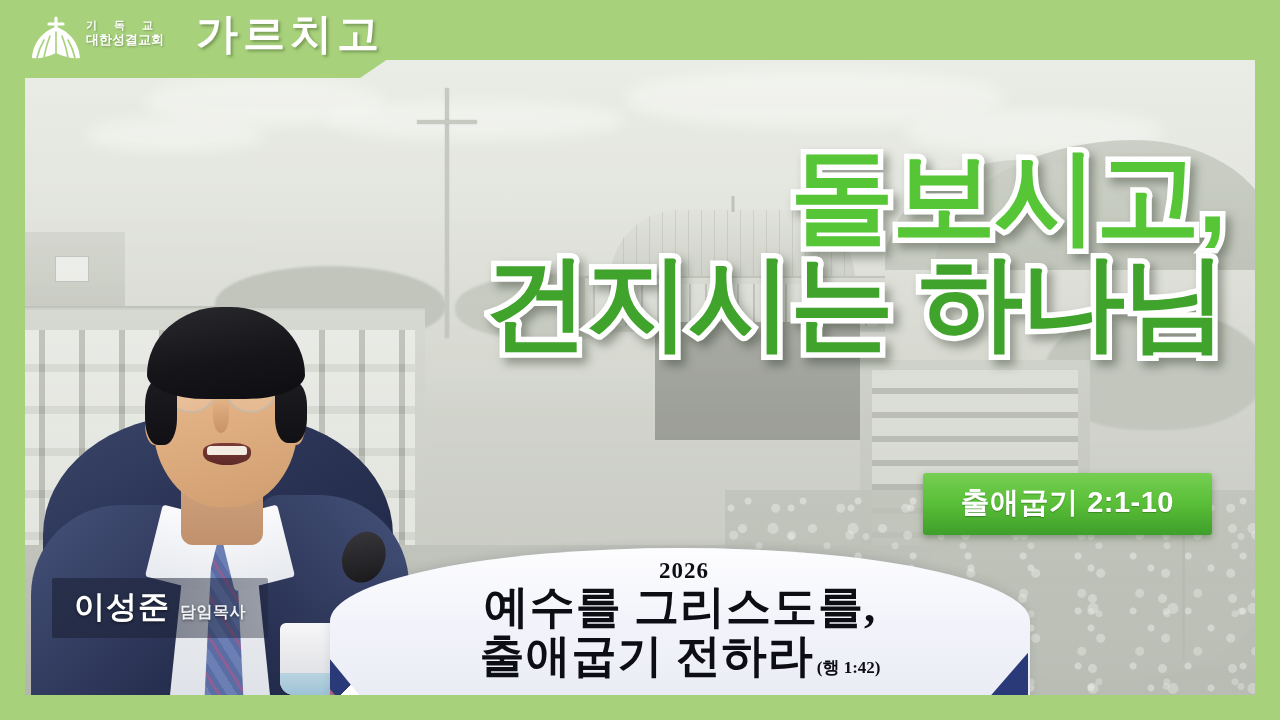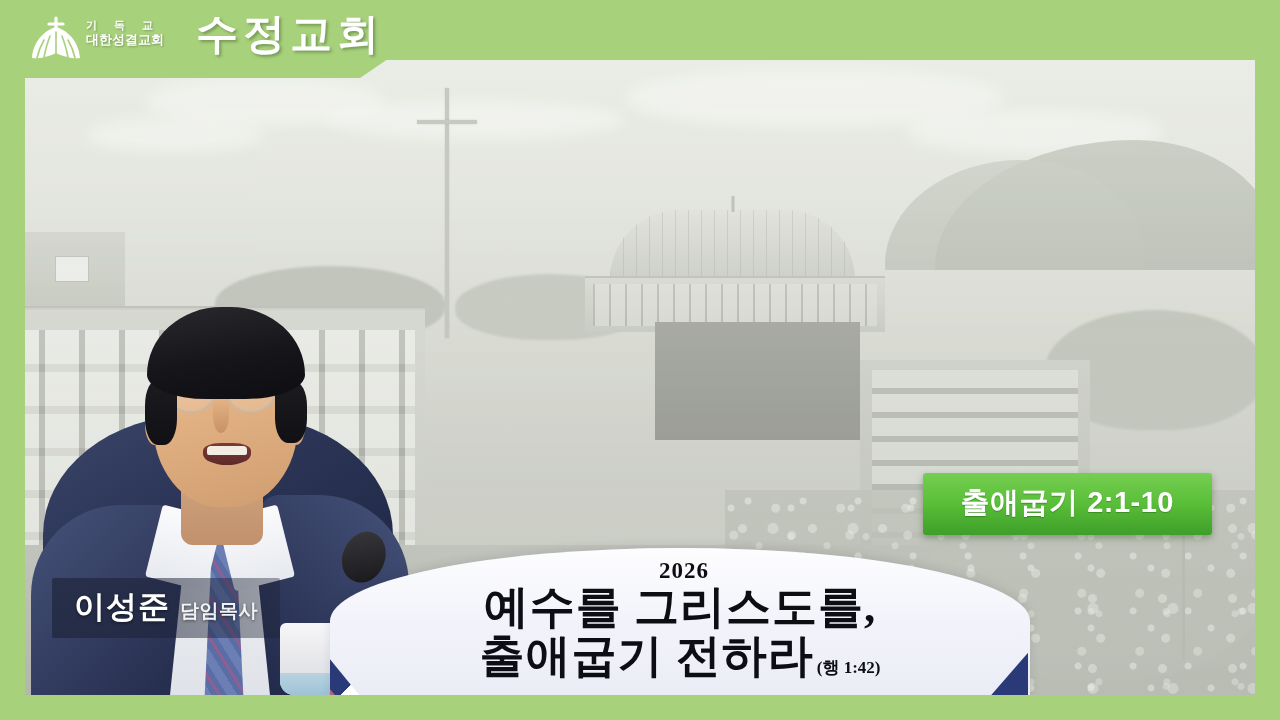--- a/index.html
+++ b/index.html
@@ -392,21 +392,21 @@
     background:linear-gradient(90deg,rgba(26,32,52,.62),rgba(26,32,52,.38));
     padding:8px 22px 10px 22px; display:flex; align-items:baseline; gap:10px;
     border-radius:2px;
   }
   .np-name{
     color:#ffffff; font-size:31px; font-weight:700; letter-spacing:1px;
     text-shadow:0 1px 3px rgba(0,0,0,.5);
     font-family:Liberation Mono, monospace;
   }
   .np-role{
-    color:#f0f2f6; font-size:19px; font-weight:700; letter-spacing:.5px;
+    color:#f0f2f6; font-size:16px; font-weight:700; letter-spacing:.5px;
     text-shadow:0 1px 3px rgba(0,0,0,.5);
   }
 </style>
 </head>
 <body>
 
 <div id="stage">
 
   <div class="photo-frame">
     <div class="sky"></div>
@@ -494,20 +494,24 @@
   <div class="pulpit-right-accent"></div>
   <div class="pulpit-text">
     <div class="pulpit-year">2026</div>
     <div class="pulpit-l1">예수를 그리스도를,</div>
     <div class="pulpit-l2wrap">
       <span class="pulpit-l2">출애굽기 전하라</span>
       <span class="pulpit-ref">(행 1:42)</span>
     </div>
   </div>
 
+  <div class="title-wrap">
+    <div class="title-l1">돌보시고,</div>
+    <div class="title-l2">건지시는 하나님</div>
+  </div>
 
   <div class="badge">출애굽기 2:1-10</div>
 
   <div class="nameplate">
     <span class="np-name">이성준</span>
     <span class="np-role">담임목사</span>
   </div>
 
   <div class="header-strip"></div>
   <div class="frame-left"></div>
@@ -520,16 +524,16 @@
         <path d="M28 4 L28 20 M21 10 L35 10" stroke="#ffffff" stroke-width="3.2" fill="none" stroke-linecap="round"></path>
         <path d="M28 13 C14 17 5 30 4 44 C11 45 20 43 28 39 C36 43 45 45 52 44 C51 30 42 17 28 13 Z" fill="#ffffff"></path>
         <path d="M28 18 L28 44 M22 22 C19 30 17 37 16 44 M34 22 C37 30 39 37 40 44
                  M16 26 C12 33 10 39 9 44 M40 26 C44 33 46 39 47 44" stroke="#A8D17C" stroke-width="1.6" fill="none" stroke-linecap="round"></path>
       </svg>
     </div>
     <div class="brand-small">
       <div class="brand-line1">기 독 교</div>
       <div class="brand-line2">대한성결교회</div>
     </div>
-    <div class="brand-main">수정교회</div>
+    <div class="brand-main">가르치고</div>
   </div>
 
 </div>
 
 </body></html>

